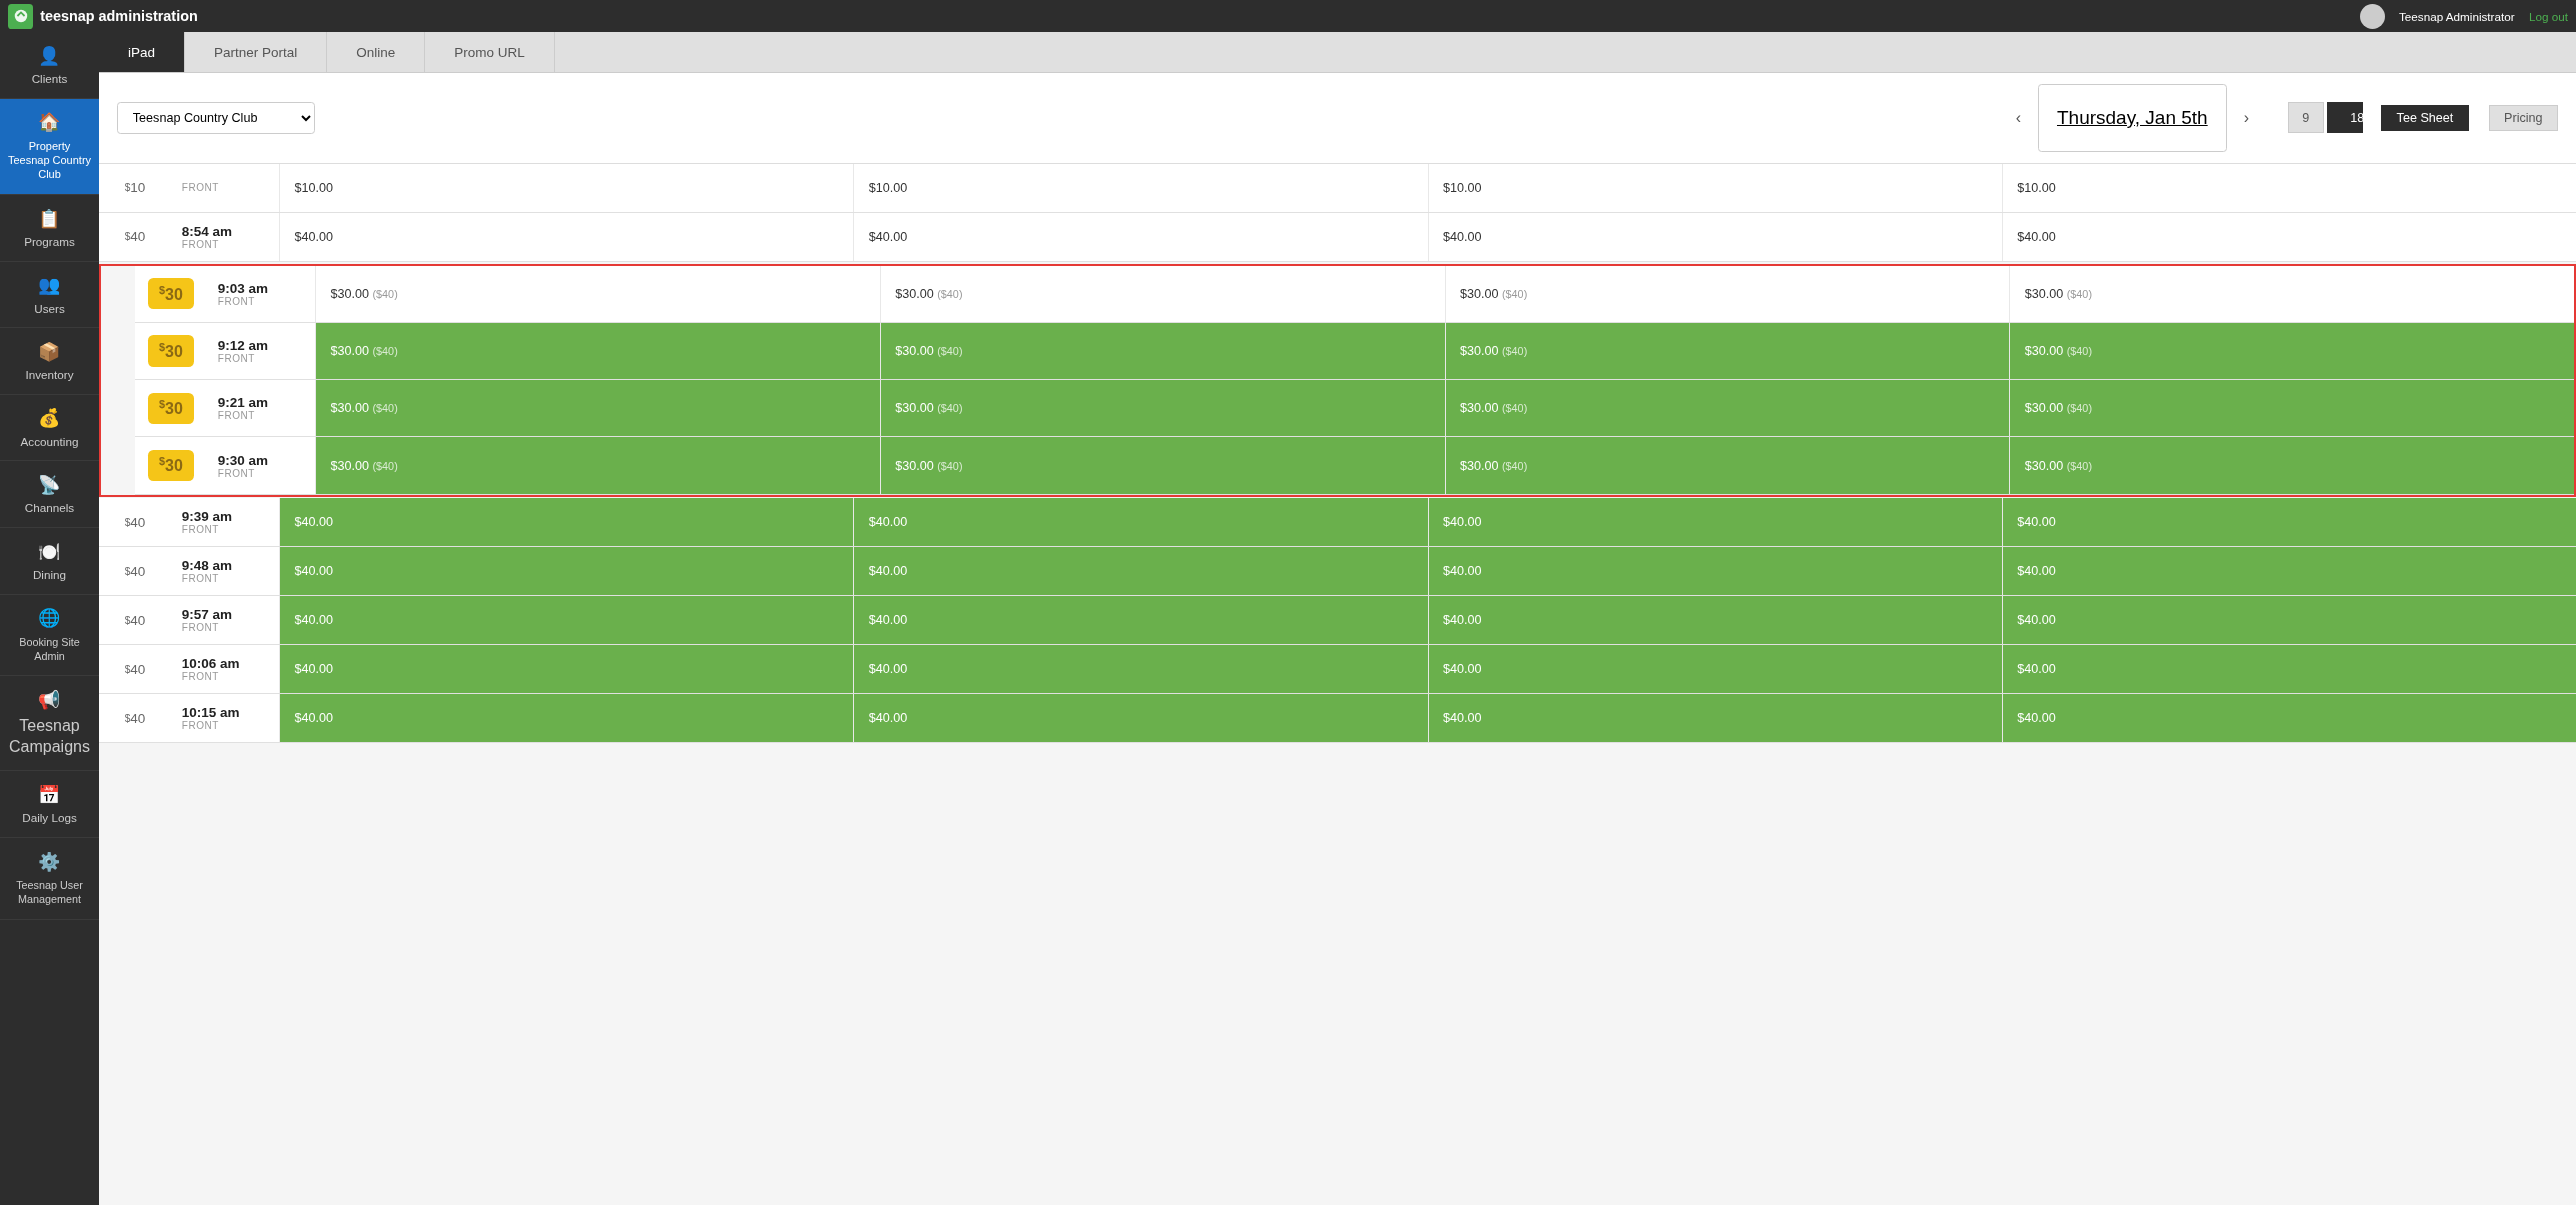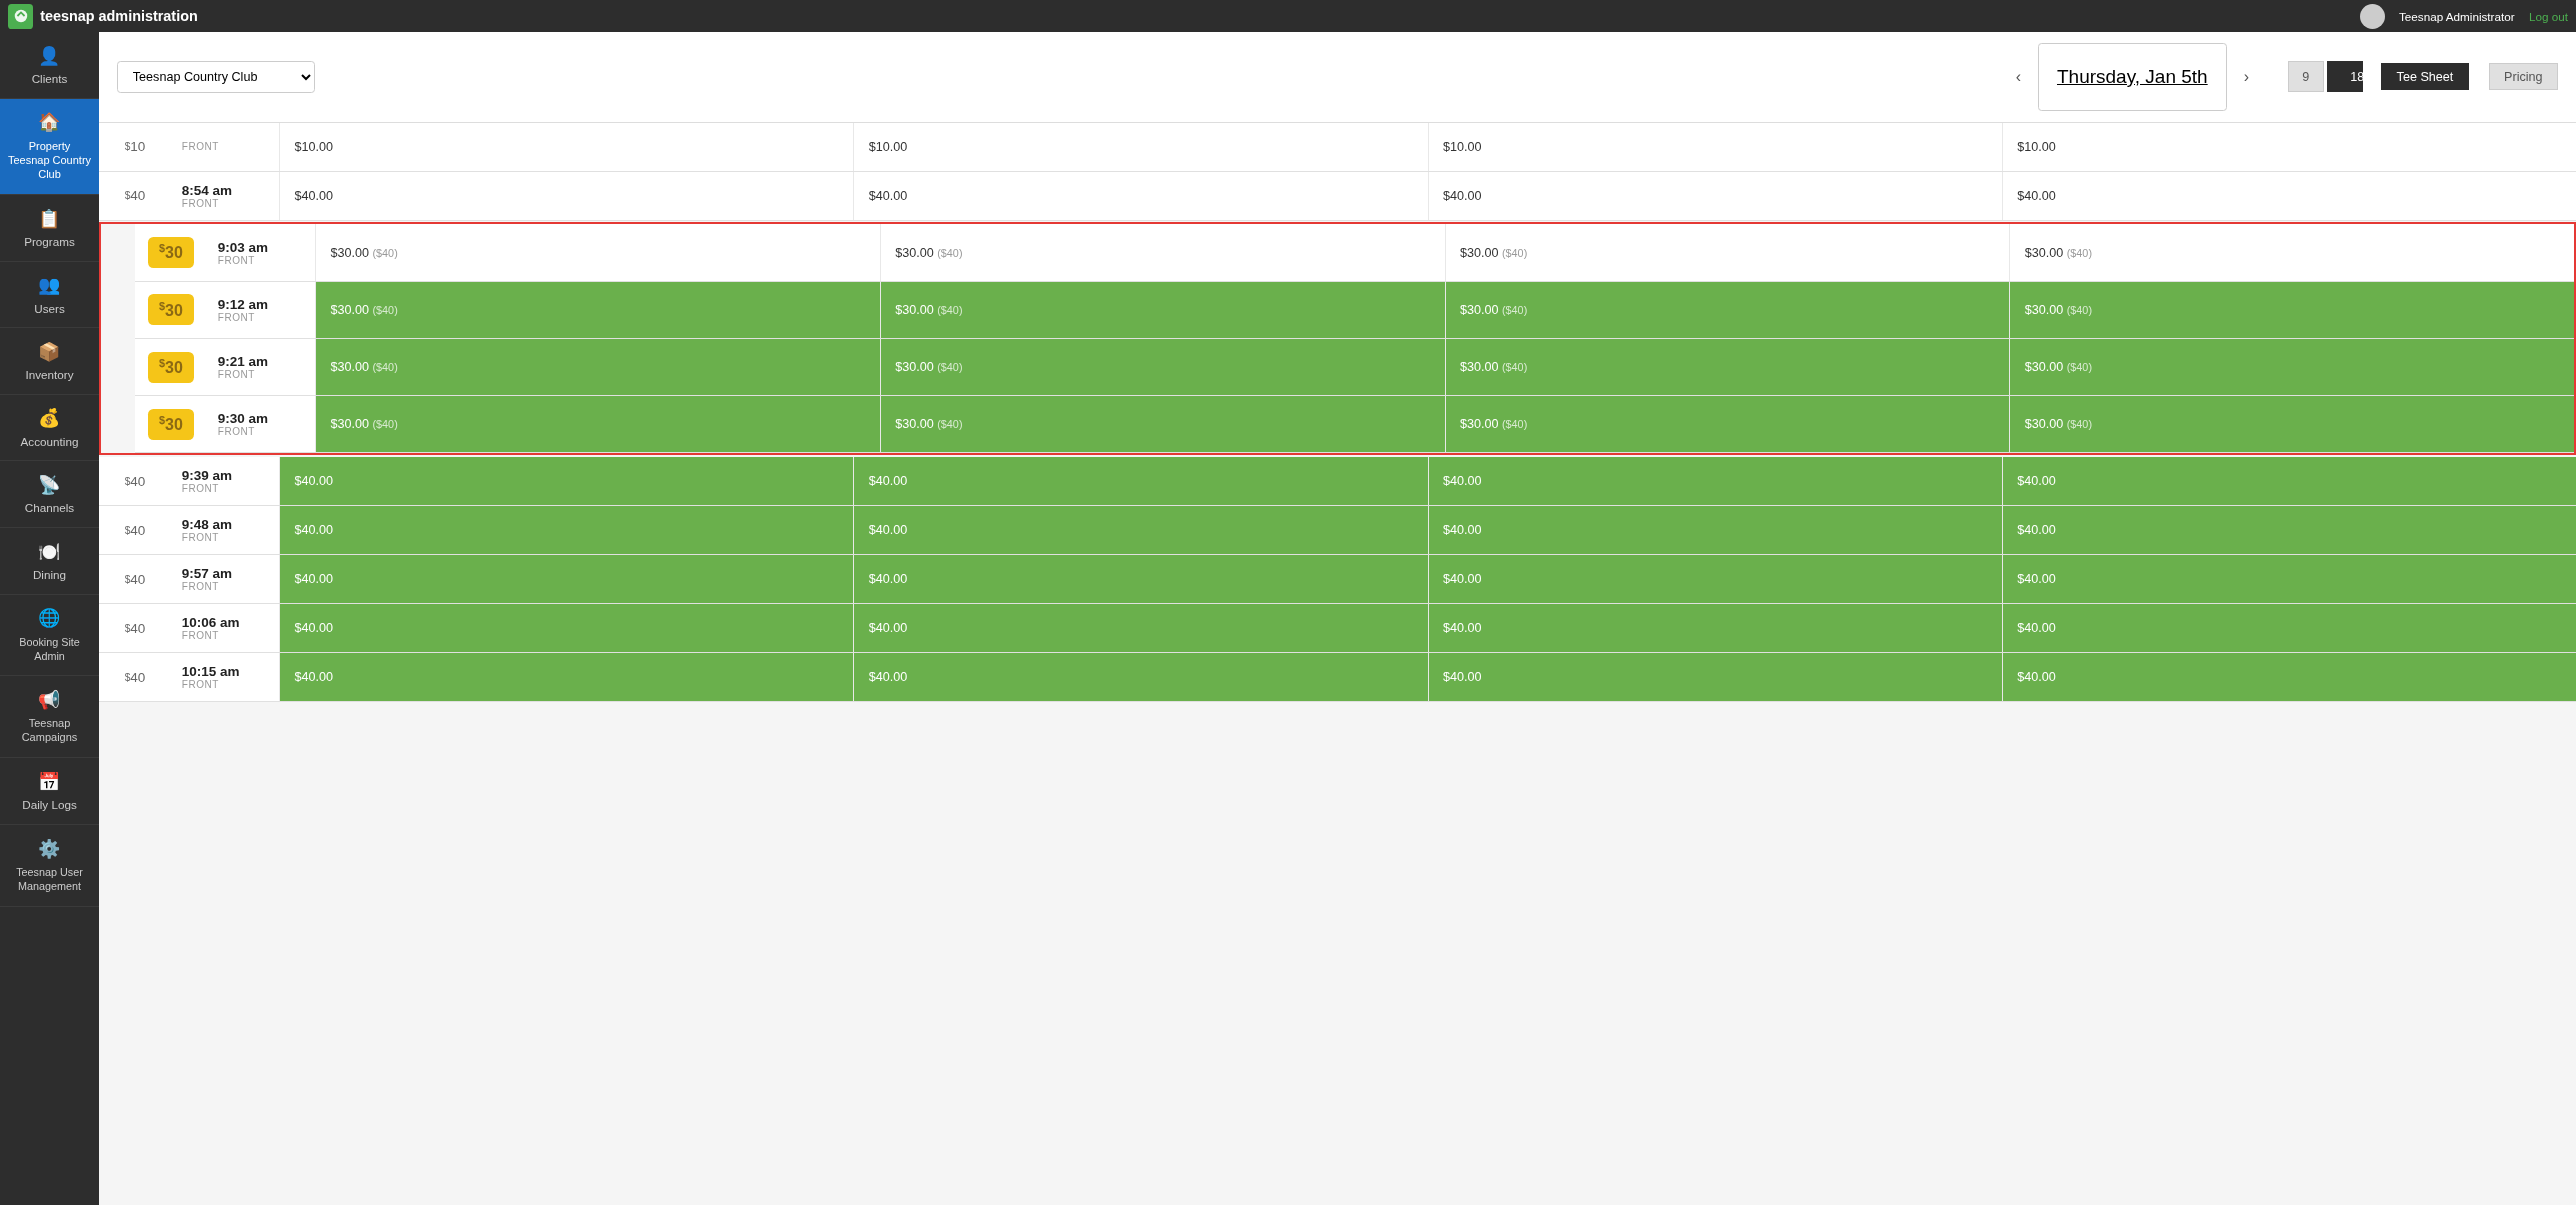--- a/index.html
+++ b/index.html
@@ -264,34 +264,40 @@
     <div class="sidebar-item">
       <span class="sidebar-icon">🍽️</span>
       <span>Dining</span>
     </div>
     <div class="sidebar-item">
       <span class="sidebar-icon">🌐</span>
       <span style="font-size:10.8px;line-height:1.3;">Booking Site Admin</span>
     </div>
     <div class="sidebar-item">
       <span class="sidebar-icon">📢</span>
-      <span style="font-size:11px;line-height:1.3;">Teesnap Campaigns</span>
+      <span style="font-size:16px;line-height:1.3;">Teesnap Campaigns</span>
     </div>
     <div class="sidebar-item">
       <span class="sidebar-icon">📅</span>
       <span>Daily Logs</span>
     </div>
     <div class="sidebar-item">
       <span class="sidebar-icon">⚙️</span>
       <span style="font-size:10.8px;line-height:1.3;">Teesnap User Management</span>
     </div>
   </div>
 
   <div class="content">
 
+    <div class="tab-bar">
+      <div class="tab active">iPad</div>
+      <div class="tab">Partner Portal</div>
+      <div class="tab">Online</div>
+      <div class="tab">Promo URL</div>
+    </div>
 
     <div class="toolbar">
       <select class="club-select">
         <option>Teesnap Country Club</option>
       </select>
       <div class="date-nav">
         <button class="nav-arrow">‹</button>
         <div class="date-display">Thursday, Jan 5th</div>
         <button class="nav-arrow">›</button>
       </div>

